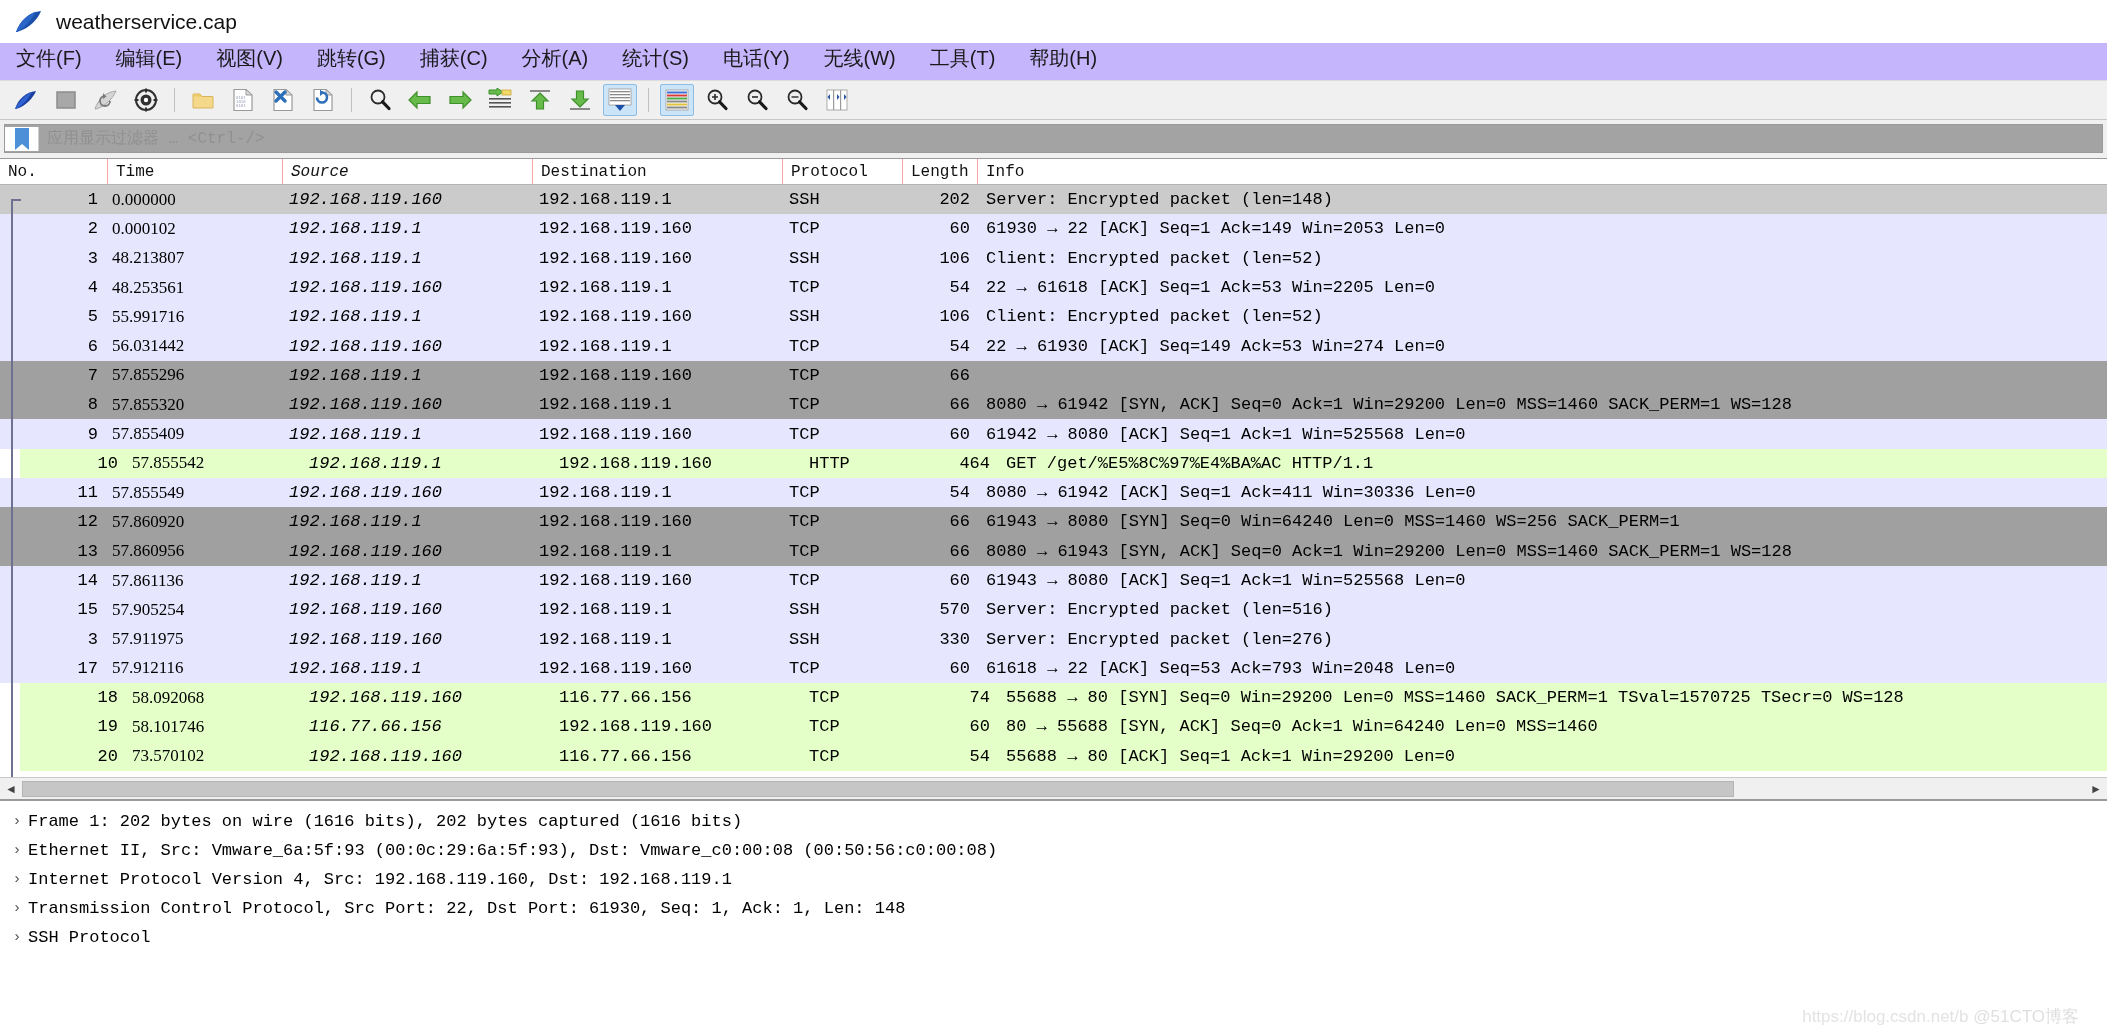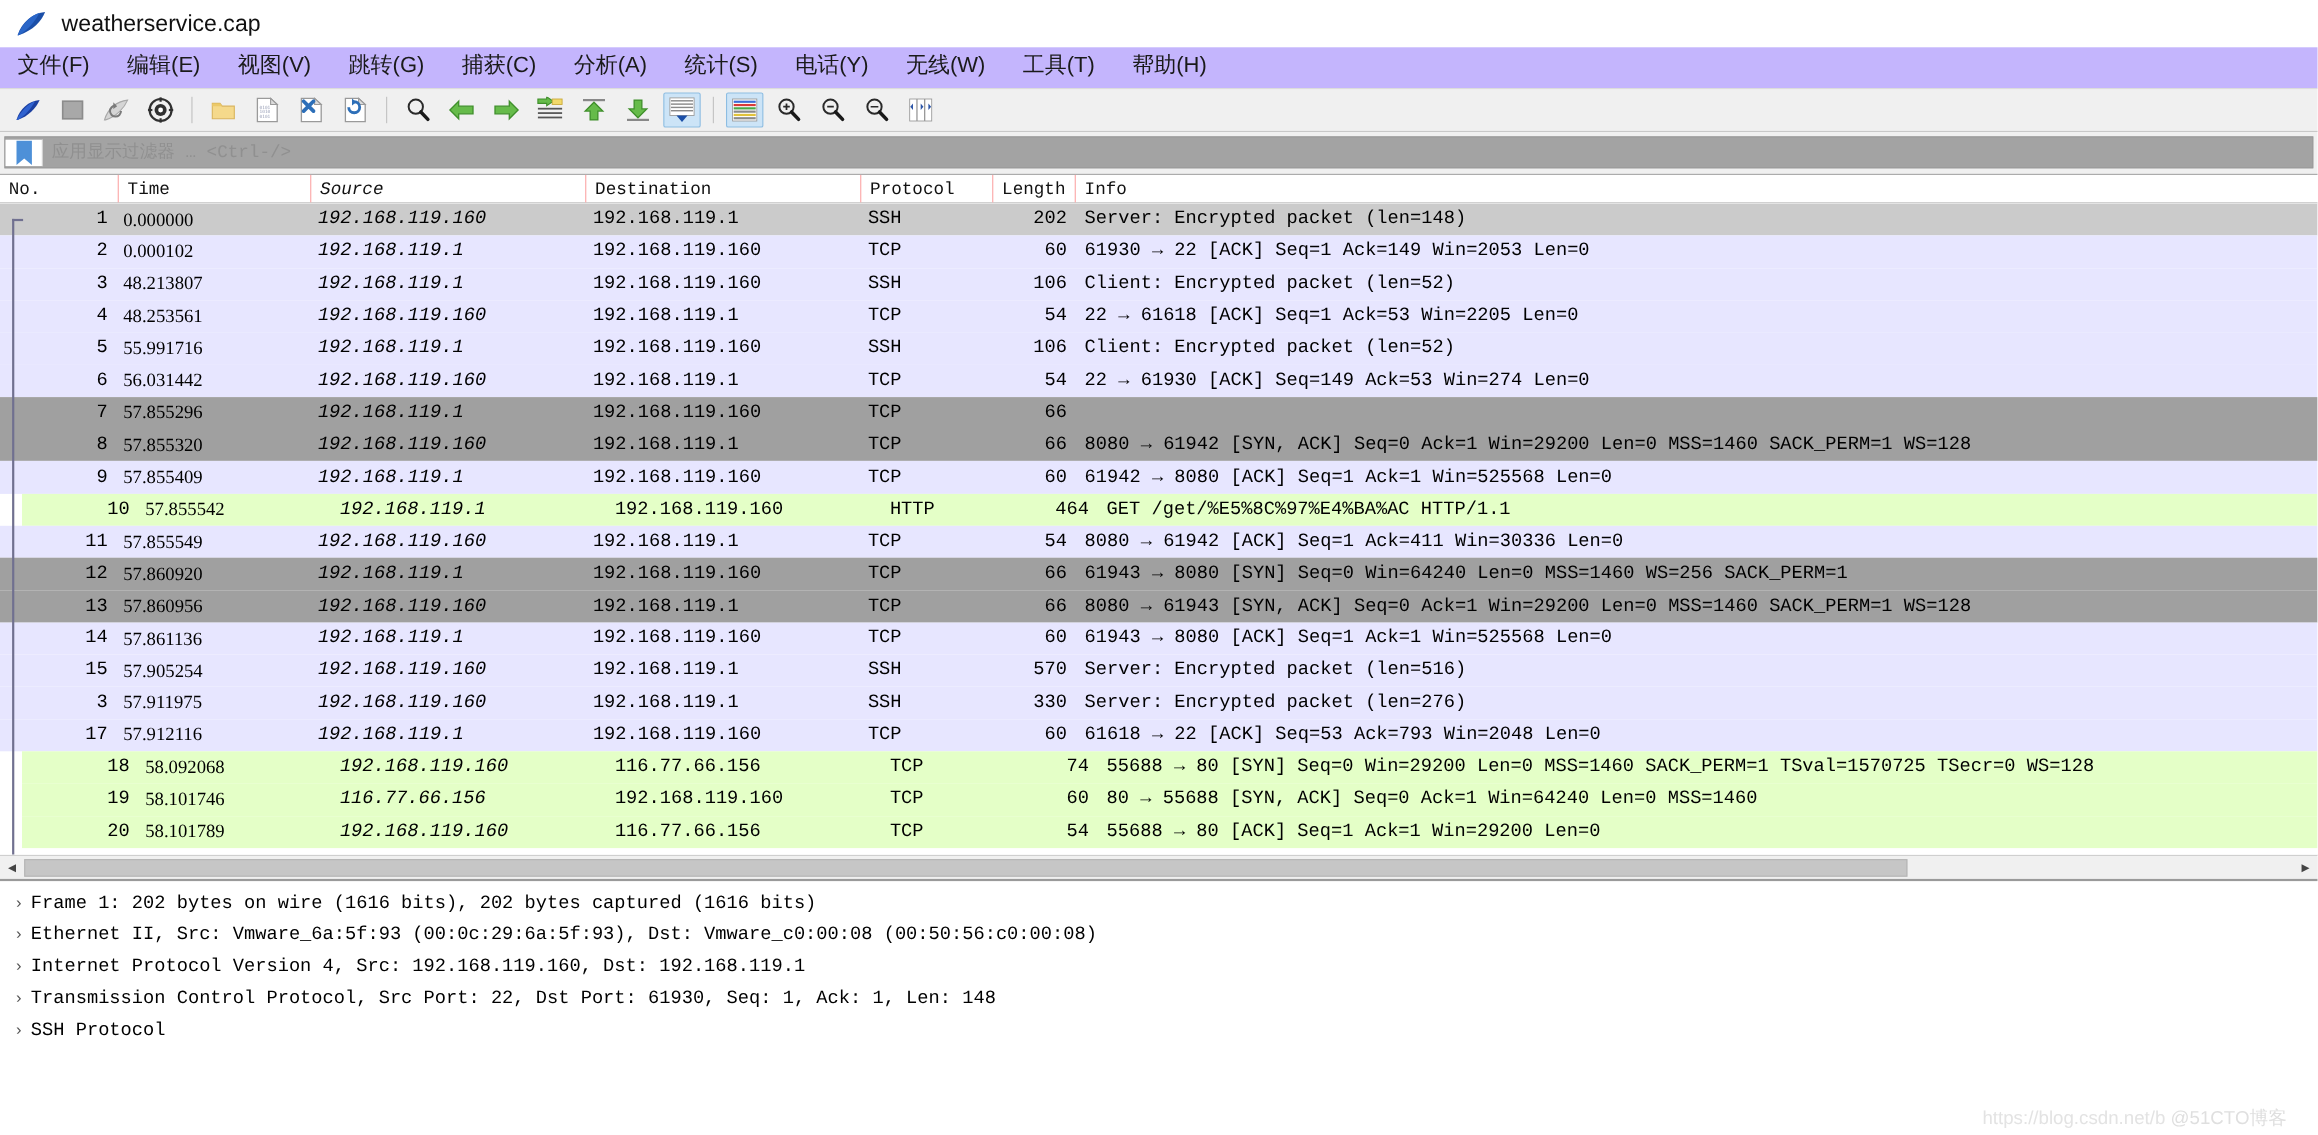--- a/index.html
+++ b/index.html
@@ -672,21 +672,21 @@
           <div class="cell c-no">19</div>
           <div class="cell c-time">58.101746</div>
           <div class="cell c-src">116.77.66.156</div>
           <div class="cell c-dst">192.168.119.160</div>
           <div class="cell c-proto">TCP</div>
           <div class="cell c-len">60</div>
           <div class="cell c-info">80 → 55688 [SYN, ACK] Seq=0 Ack=1 Win=64240 Len=0 MSS=1460</div>
         </div>
         <div class="prow bg-http">
           <div class="cell c-no">20</div>
-          <div class="cell c-time">58.101789</div>
+          <div class="cell c-time">73.570102</div>
           <div class="cell c-src">192.168.119.160</div>
           <div class="cell c-dst">116.77.66.156</div>
           <div class="cell c-proto">TCP</div>
           <div class="cell c-len">54</div>
           <div class="cell c-info">55688 → 80 [ACK] Seq=1 Ack=1 Win=29200 Len=0</div>
         </div>
       </div>
 
     <div class="hscroll">
       <div class="hscroll-arrow">◄</div>

